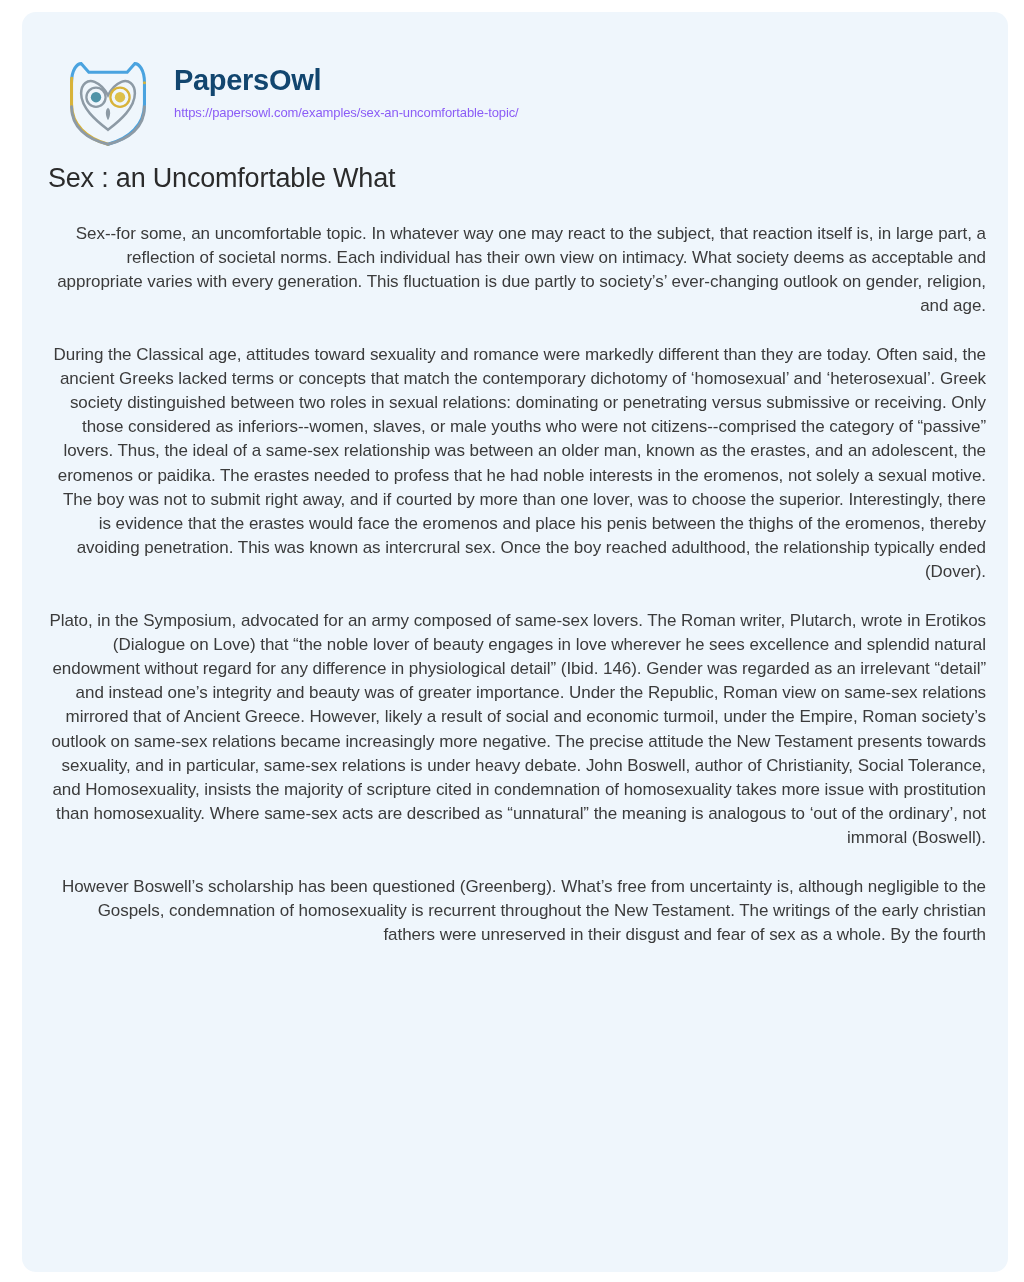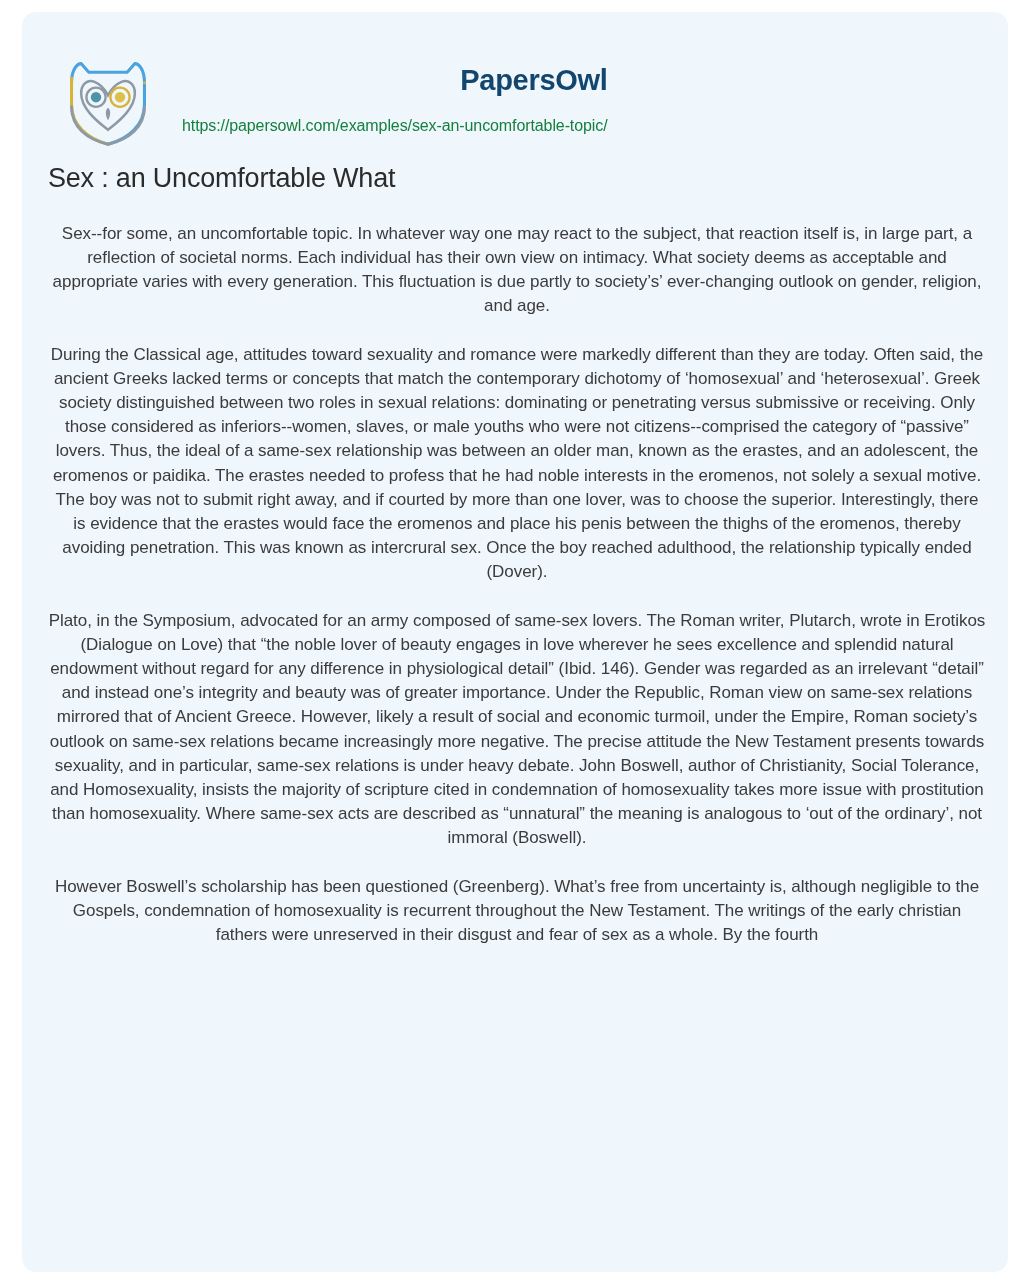--- a/index.html
+++ b/index.html
@@ -39,39 +39,38 @@
   .brand-logo {
     position: absolute;
     left: 38px;
     top: 42px;
     width: 96px;
     height: 96px;
   }
 
   .brand-text {
     position: absolute;
-    left: 160px;
+    left: 152px;
     top: 52px;
-    text-align: right;
   }
 
   .brand-name {
     font-size: 29px;
     font-weight: bold;
     color: #12466f;
     letter-spacing: -0.3px;
     line-height: 1.15;
     margin: 0;
   }
 
   .site-url {
     display: block;
-    margin-top: 20px;
-    font-size: 16px;
-    color: #15803d;
+    margin-top: 8px;
+    font-size: 13px;
+    color: #8b5cf6;
     text-decoration: none;
     letter-spacing: -0.1px;
     white-space: nowrap;
   }
 
   
   .article {
     position: absolute;
     left: 26px;
     top: 150px;
@@ -86,21 +85,21 @@
     letter-spacing: -0.2px;
     line-height: 1.25;
   }
 
   .article-body p {
     margin: 0 0 24px 0;
     font-size: 17px;
     line-height: 24.2px;
     color: #3b3b3b;
     letter-spacing: -0.05px;
-    text-align: center;
+    text-align: right;
     max-width: 952px;
   }
   .article-body p:last-child { margin-bottom: 4px; }
 </style>
 </head>
 <body>
 
 <div class="page-card">
 
   <header class="site-header">

